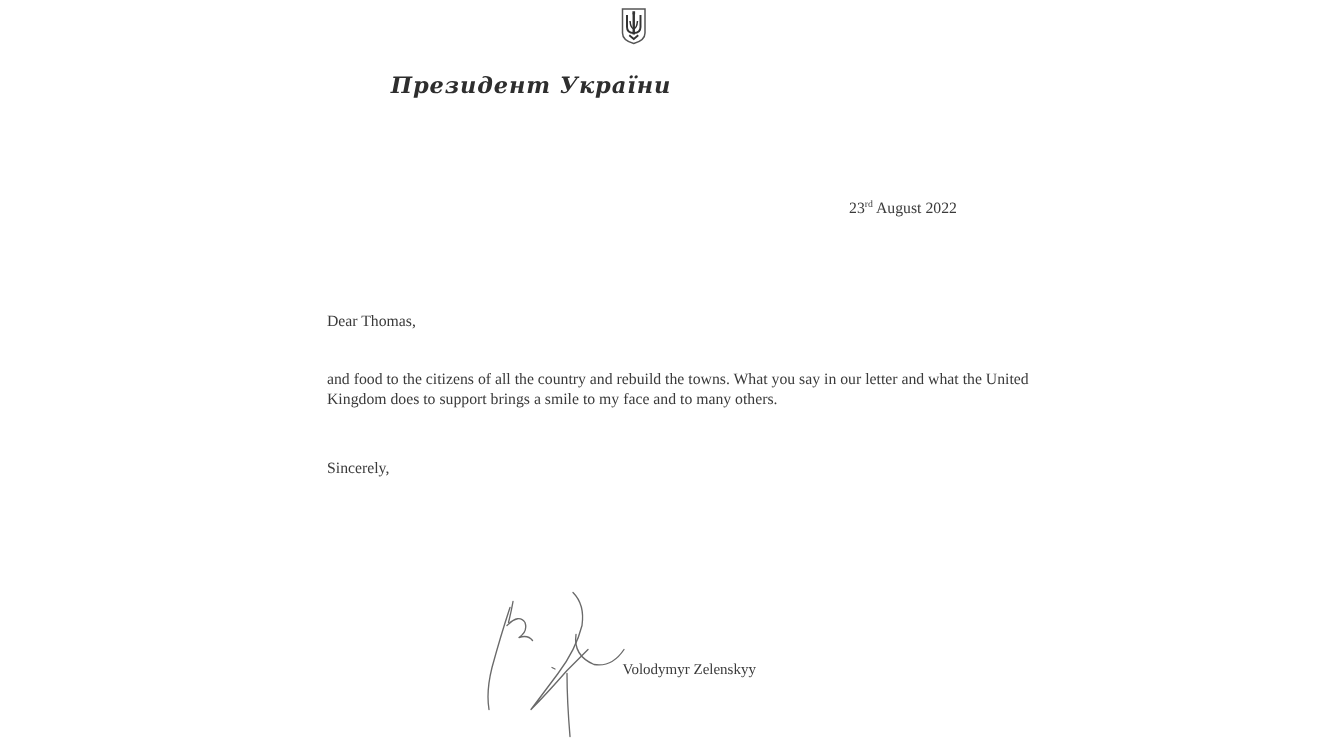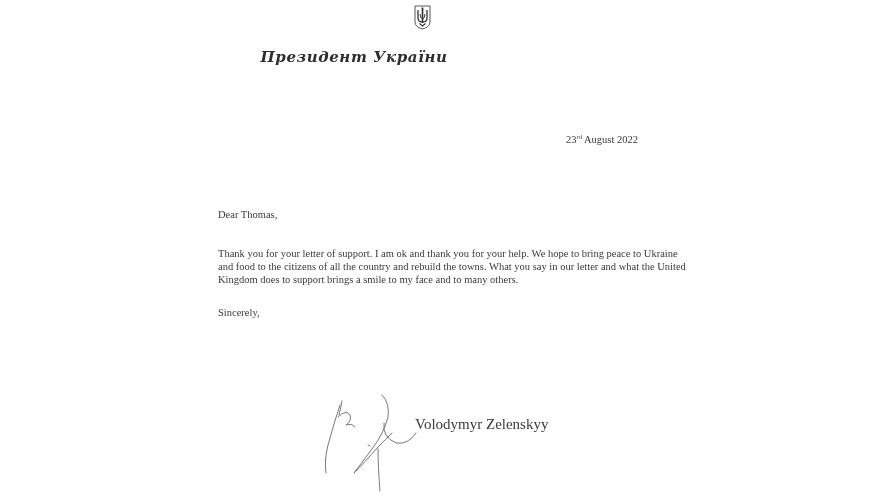--- a/index.html
+++ b/index.html
@@ -77,22 +77,22 @@
     .signature {
       position: absolute;
       left: 312px;
       top: 393px;
       width: 110px;
       height: 102px;
     }
     .signer-name {
       position: absolute;
       left: 415px;
-      top: 416px;
-      font-size: 15px;
+      top: 441px;
+      font-size: 10px;
       color: #3a3a3a;
     }
   </style>
 </head>
 <body>
 
 <div>
 
   <svg class="emblem" viewBox="0 0 17 25" xmlns="http://www.w3.org/2000/svg">
     <path d="M1 1 H16 V17 Q16 22 8.5 24 Q1 22 1 17 Z" fill="none" stroke="#555" stroke-width="1"></path>
@@ -103,21 +103,20 @@
     <rect x="7.6" y="2.5" width="1.8" height="2" fill="#333"></rect>
   </svg>
 
   <div class="letterhead">Президент України</div>
 
   <div class="date"><span>23</span><sup>rd</sup><span> August 2022</span></div>
 
   <div class="salutation">Dear Thomas,</div>
 
   <div class="body-text">
-    <span class="line">Thank you for your letter of support. I am ok and thank you for your help. We hope to bring peace to Ukraine</span>
     <span class="line">and food to the citizens of all the country and rebuild the towns. What you say in our letter and what the United</span>
     <span class="line">Kingdom does to support brings a smile to my face and to many others.</span>
   </div>
 
   <div class="closing">Sincerely,</div>
 
   <svg class="signature" viewBox="0 0 110 102" xmlns="http://www.w3.org/2000/svg">
     <g fill="none" stroke="#6a6a6a" stroke-width="0.9" stroke-linecap="round" stroke-linejoin="round">
       <path d="M28 12 Q22 30 16 52 Q12 68 14 80"></path>
       <path d="M30 8 Q29 14 27 22"></path>

